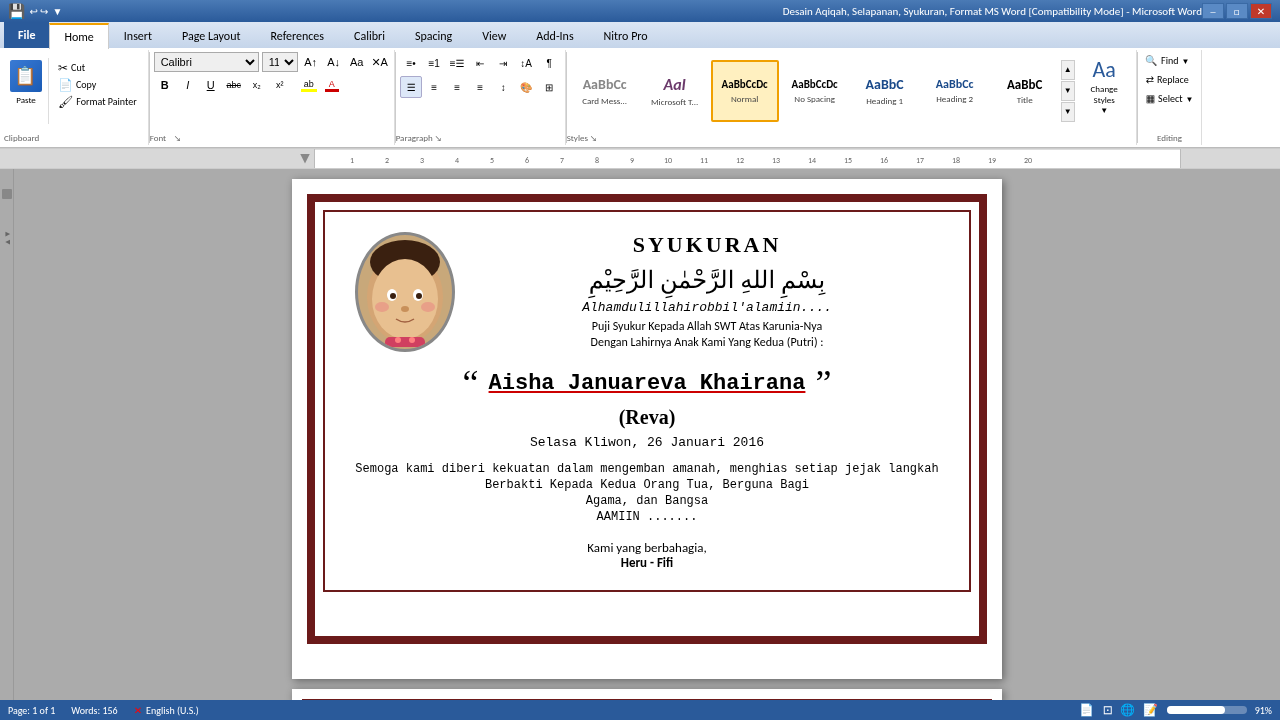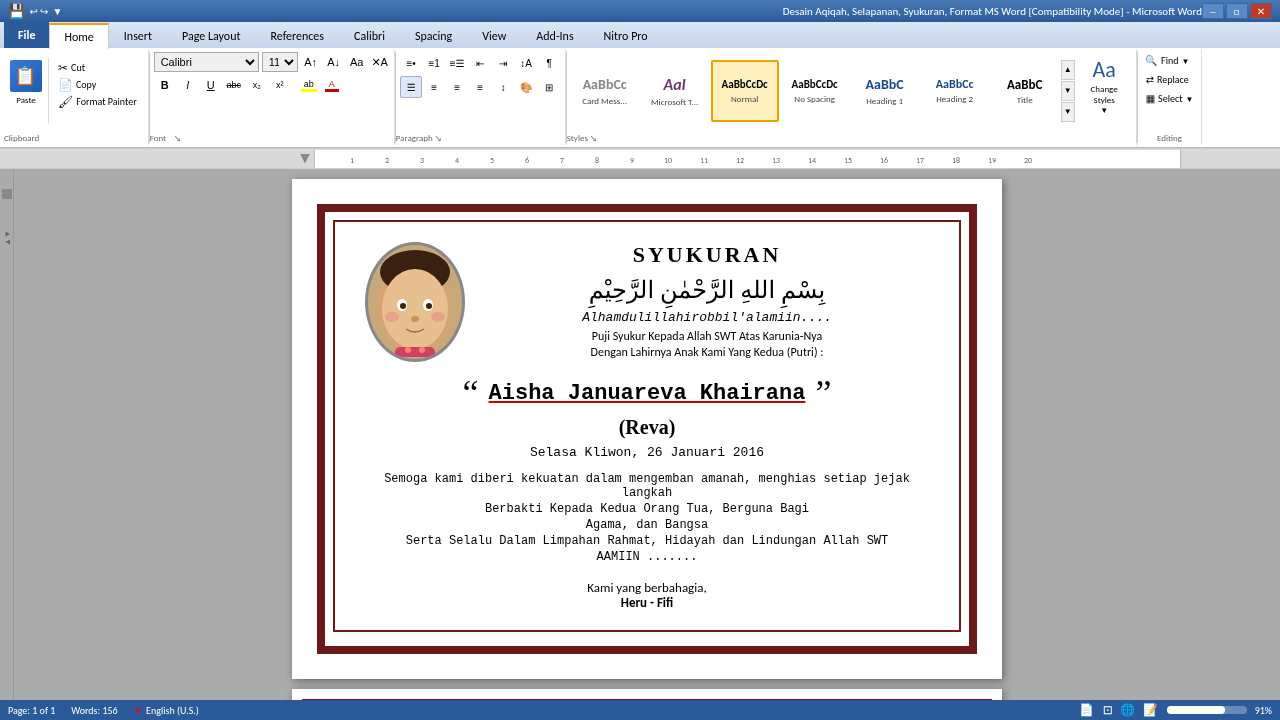--- a/index.html
+++ b/index.html
@@ -81,21 +81,21 @@
 
     
     .doc-area { display: flex; height: calc(720px - 22px - 26px - 90px - 20px - 20px); overflow: hidden; }
     .left-panel { width: 14px; background: #ababab; border-right: 1px solid #999; display: flex; flex-direction: column; align-items: center; padding-top: 20px; gap: 4px; }
     .left-panel-icon { width: 10px; height: 10px; background: #888; border-radius: 1px; cursor: pointer; }
 
     .doc-scroll { flex: 1; background: #ababab; overflow: auto; display: flex; justify-content: center; padding: 10px 20px; }
     .page { background: white; width: 710px; min-height: 500px; box-shadow: 2px 2px 8px rgba(0,0,0,0.4); padding: 15px; position: relative; }
 
     
-    .card-outer { border: 8px solid #6b1a1a; padding: 8px; margin: 10px; min-height: 450px; }
+    .card-outer { border: 8px solid #6b1a1a; padding: 8px; margin: 0; min-height: 450px; }
     .card-inner { border: 2px solid #6b1a1a; padding: 20px 30px; position: relative; }
     .card-header { display: flex; align-items: flex-start; margin-bottom: 10px; }
     .baby-photo { width: 100px; height: 120px; border-radius: 50%; border: 3px solid #888; overflow: hidden; margin-right: 20px; flex-shrink: 0; background: #c8a87a; display: flex; align-items: center; justify-content: center; }
     .card-text-area { flex: 1; text-align: center; }
     .syukuran-title { font-family: 'Times New Roman', serif; font-size: 22px; font-weight: bold; letter-spacing: 3px; margin-bottom: 8px; }
     .arabic-text { font-size: 28px; text-align: center; margin-bottom: 8px; direction: rtl; }
     .alhamdulillah { font-family: 'Courier New', monospace; font-size: 13px; font-style: italic; margin-bottom: 4px; }
     .card-body { text-align: center; }
     .puji-text { font-size: 12px; margin: 2px 0; }
     .nickname { font-size: 20px; font-weight: bold; font-family: 'Times New Roman', serif; margin-bottom: 6px; }
@@ -419,21 +419,20 @@
                 <span style="font-size:36px;margin-right:10px;">“</span>
                 <span style="font-size:22px;font-weight:bold;text-decoration:underline;text-decoration-color:#c00;font-family:'Courier New',monospace;">Aisha Januareva Khairana</span>
                 <span style="font-size:36px;margin-left:10px;">”</span>
               </div>
               <div class="nickname">(Reva)</div>
               <div class="birth-date">Selasa Kliwon, 26 Januari 2016</div>
 
               <div class="prayer-text">Semoga kami diberi kekuatan dalam mengemban amanah, menghias setiap jejak langkah</div>
               <div class="prayer-text">Berbakti Kepada Kedua Orang Tua, Berguna Bagi</div>
               <div class="prayer-text">Agama, dan Bangsa</div>
-              <div class="prayer-text">Serta Selalu Dalam Limpahan Rahmat, Hidayah dan Lindungan Allah SWT</div>
               <div class="prayer-text" style="margin-bottom:16px;">AAMIIN .......</div>
 
               <div class="closing">Kami yang berbahagia,</div>
               <div class="names">Heru - Fifi</div>
             </div>
           </div>
         </div>
       </div>
 
       <div class="page2">

